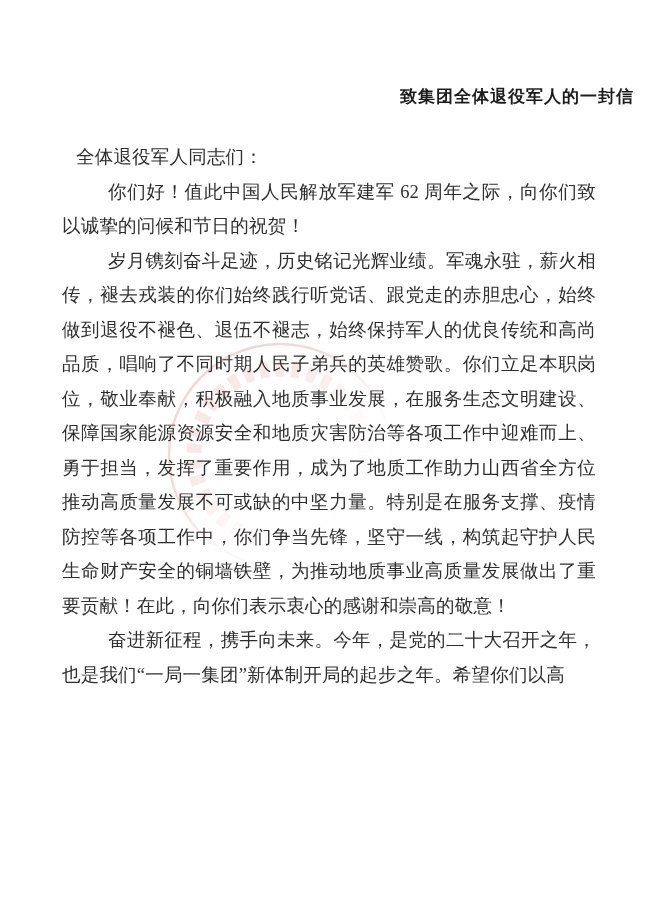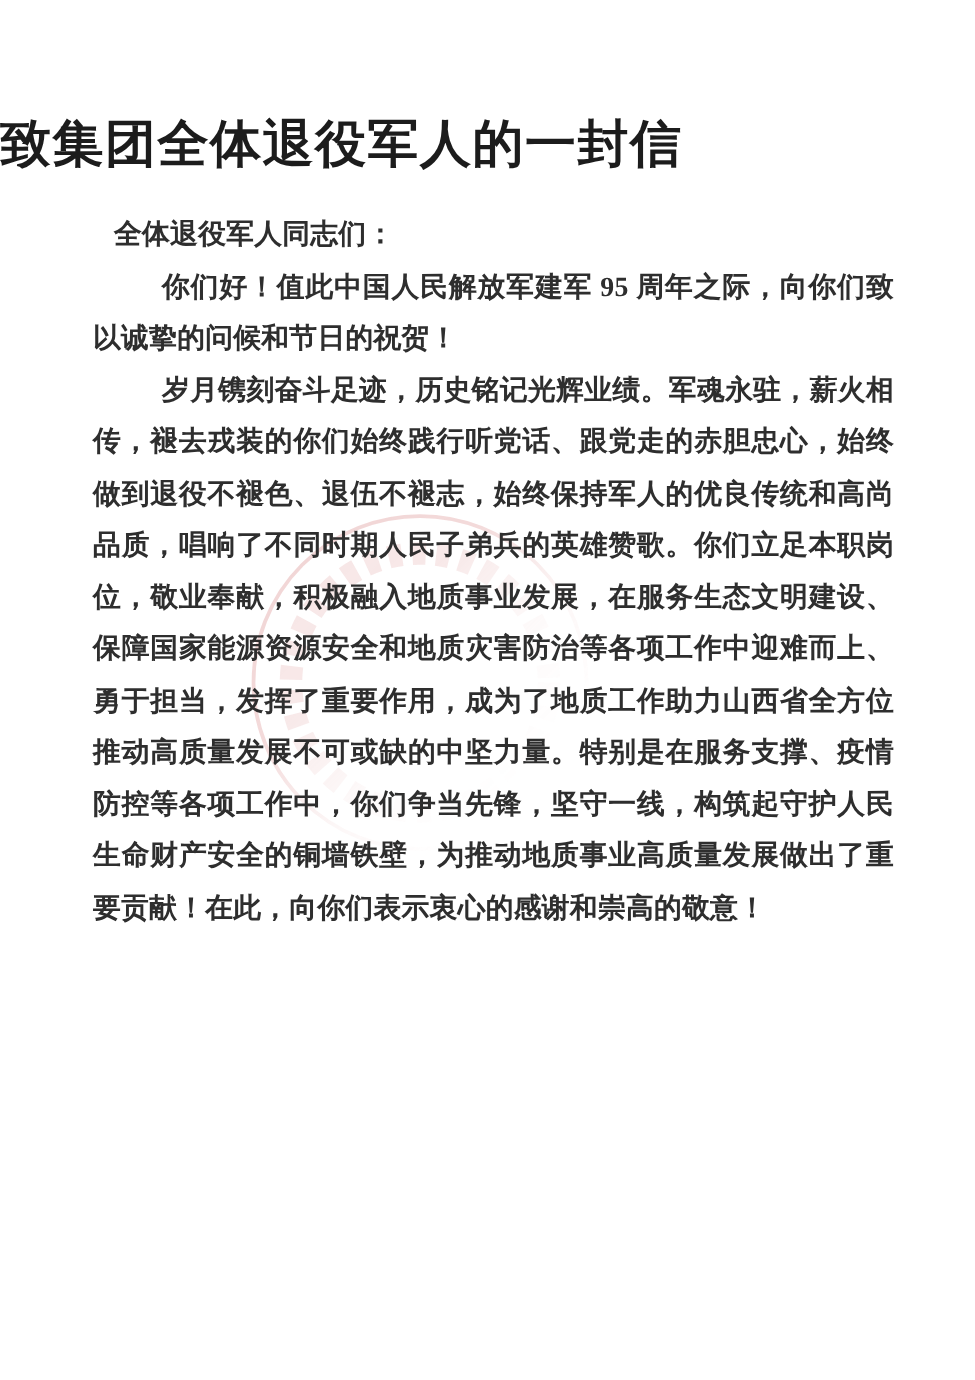--- a/index.html
+++ b/index.html
@@ -26,44 +26,43 @@
     opacity: 0.5;
     pointer-events: none;
   }
   .letter-title {
     position: absolute;
     top: 80px;
     left: 0;
     right: 16px;
     z-index: 1;
     margin: 0;
-    text-align: left;
+    text-align: right;
     font-family: "Liberation Serif", "DejaVu Serif", serif;
     font-weight: bold;
-    font-size: 34px;
+    font-size: 17px;
     line-height: 34px;
     letter-spacing: 1px;
     color: #1c1c1c;
   }
   .letter-body {
     position: absolute;
     top: 140px;
     left: 62px;
     width: 534px;
     z-index: 1;
     color: #2e2e2e;
     font-size: 18.5px;
     line-height: 34.5px;
     letter-spacing: 0.2px;
     text-align: justify;
   }
   .letter-body p {
     margin: 0;
     padding: 0;
-    font-weight: bold;
   }
   .salutation {
     text-indent: 14px;
   }
   .para {
     text-indent: 46px;
   }
 </style>
 </head>
 <body>
@@ -87,17 +86,18 @@
         <circle cx="132" cy="125" r="111" fill="none" stroke-width="2.5" opacity="0.75" stroke="#d98b8b"></circle>
         <circle cx="132" cy="125" r="86" fill="none" stroke-width="15" stroke-dasharray="9 7" opacity="0.45" stroke="#d98b8b"></circle>
       </g>
     </svg>
   </div>
 
   <h1 class="letter-title">致集团全体退役军人的一封信</h1>
 
   <div class="letter-body">
     <p class="salutation">全体退役军人同志们：</p>
-    <p class="para">你们好！值此中国人民解放军建军 95 周年之际，向你们致以诚挚的问候和节日的祝贺！</p>
+    <p class="para">你们好！值此中国人民解放军建军 62 周年之际，向你们致以诚挚的问候和节日的祝贺！</p>
     <p class="para">岁月镌刻奋斗足迹，历史铭记光辉业绩。军魂永驻，薪火相传，褪去戎装的你们始终践行听党话、跟党走的赤胆忠心，始终做到退役不褪色、退伍不褪志，始终保持军人的优良传统和高尚品质，唱响了不同时期人民子弟兵的英雄赞歌。你们立足本职岗位，敬业奉献，积极融入地质事业发展，在服务生态文明建设、保障国家能源资源安全和地质灾害防治等各项工作中迎难而上、勇于担当，发挥了重要作用，成为了地质工作助力山西省全方位推动高质量发展不可或缺的中坚力量。特别是在服务支撑、疫情防控等各项工作中，你们争当先锋，坚守一线，构筑起守护人民生命财产安全的铜墙铁壁，为推动地质事业高质量发展做出了重要贡献！在此，向你们表示衷心的感谢和崇高的敬意！</p>
+    <p class="para">奋进新征程，携手向未来。今年，是党的二十大召开之年，也是我们“一局一集团”新体制开局的起步之年。希望你们以高</p>
   </div>
 
 </div>
 
 </body></html>

